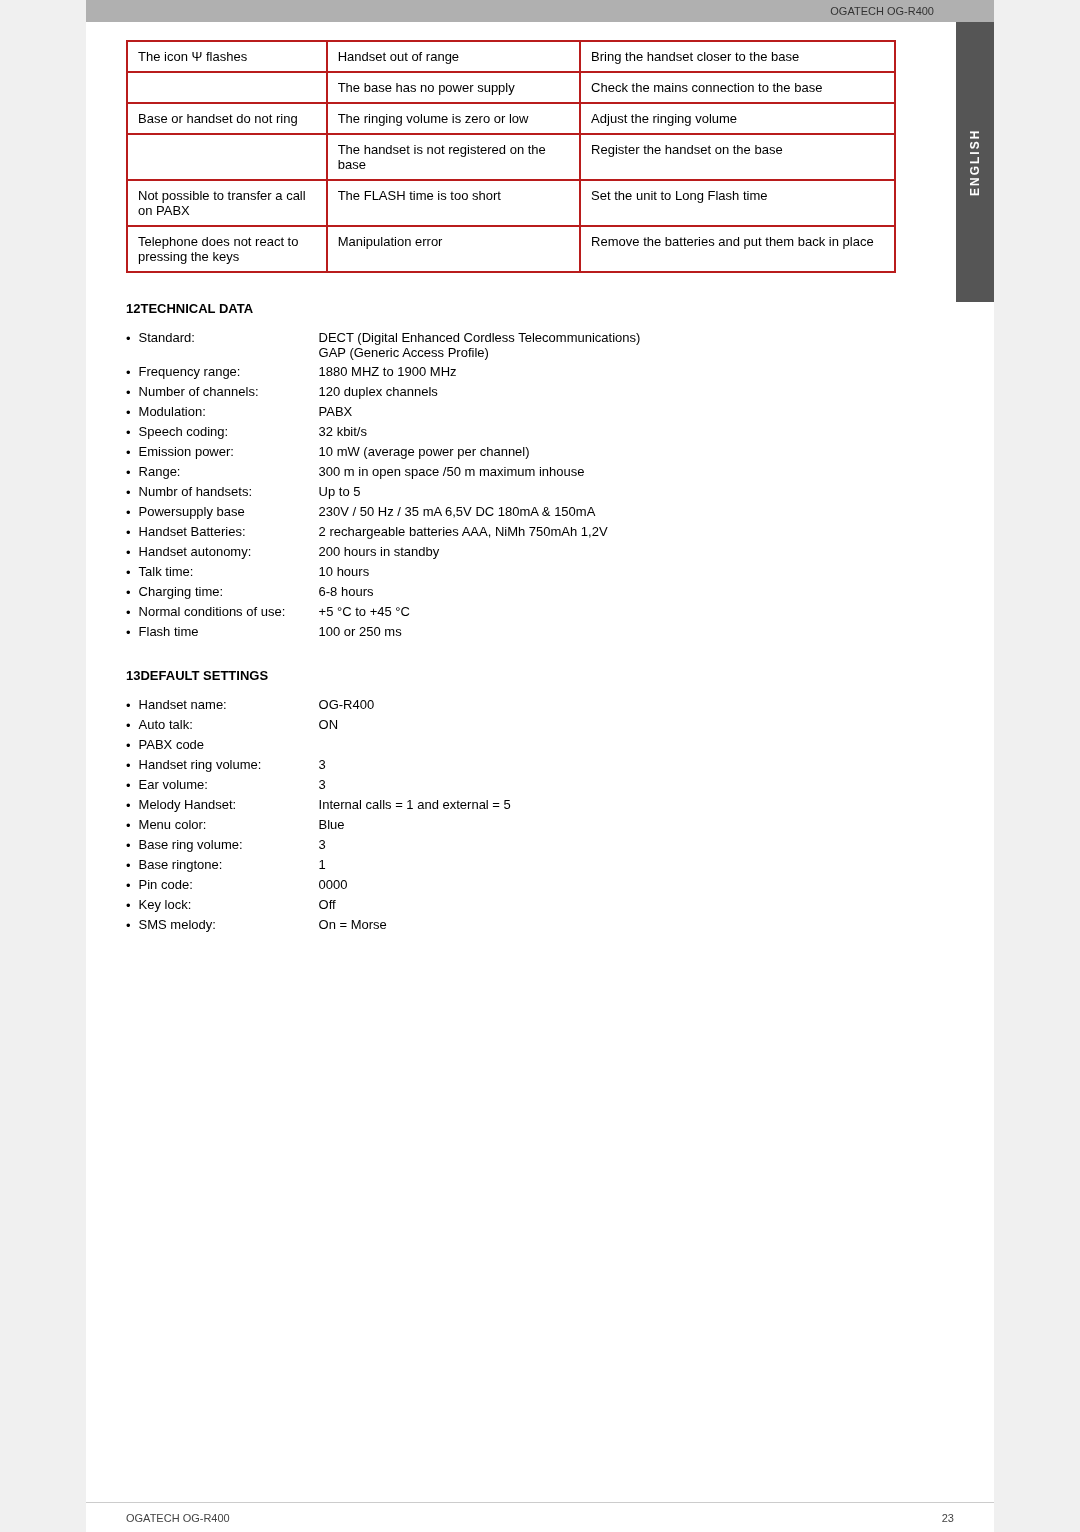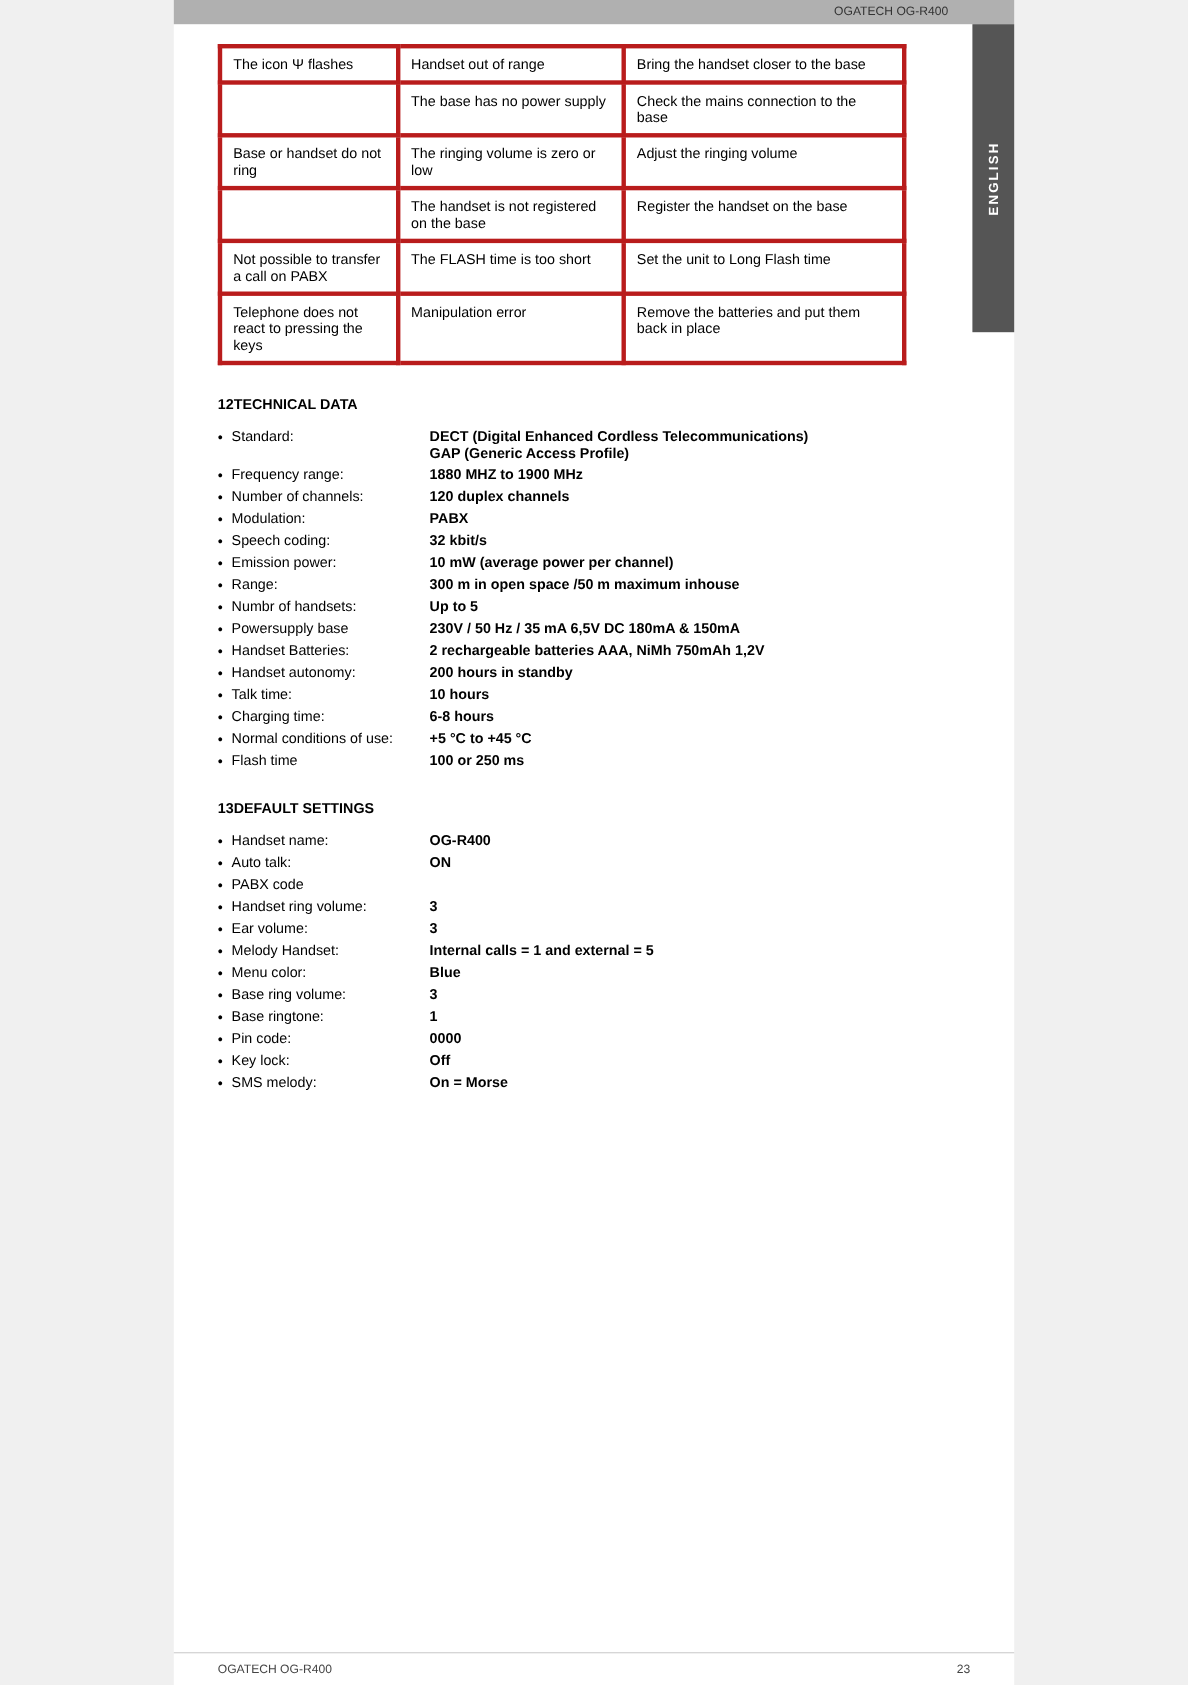--- a/index.html
+++ b/index.html
@@ -5,21 +5,21 @@
     * { margin: 0; padding: 0; box-sizing: border-box; }
     body {
       font-family: Arial, Helvetica, sans-serif;
       font-size: 13px;
       background: #f0f0f0;
       display: flex;
       justify-content: center;
       align-items: flex-start;
     }
     .page {
-      width: 764px;
+      width: 908px;
       min-height: 1532px;
       background: #fff;
       position: relative;
       padding: 0;
     }
     .top-bar {
       background: #b0b0b0;
       height: 22px;
       display: flex;
       align-items: center;
@@ -53,21 +53,21 @@
       padding: 18px 60px 18px 40px;
       margin-right: 38px;
     }
     table.trouble {
       width: 100%;
       border-collapse: collapse;
       margin-bottom: 28px;
       font-size: 13px;
     }
     table.trouble td {
-      border: 4px solid #b91c1c;
+      border: 2px solid #b91c1c;
       padding: 7px 10px;
       vertical-align: top;
     }
     table.trouble td:first-child {
       width: 26%;
     }
     table.trouble td:nth-child(2) {
       width: 33%;
     }
     table.trouble td:nth-child(3) {
@@ -94,21 +94,20 @@
       margin-right: 8px;
       margin-top: 1px;
       flex-shrink: 0;
     }
     .bullet-list li .label {
       min-width: 180px;
       flex-shrink: 0;
     }
     .bullet-list li .value {
       flex: 1;
-      font-weight: bold;
     }
     .bottom-bar {
       position: absolute;
       bottom: 0;
       left: 0;
       right: 0;
       height: 30px;
       border-top: 1px solid #ccc;
       display: flex;
       align-items: center;

